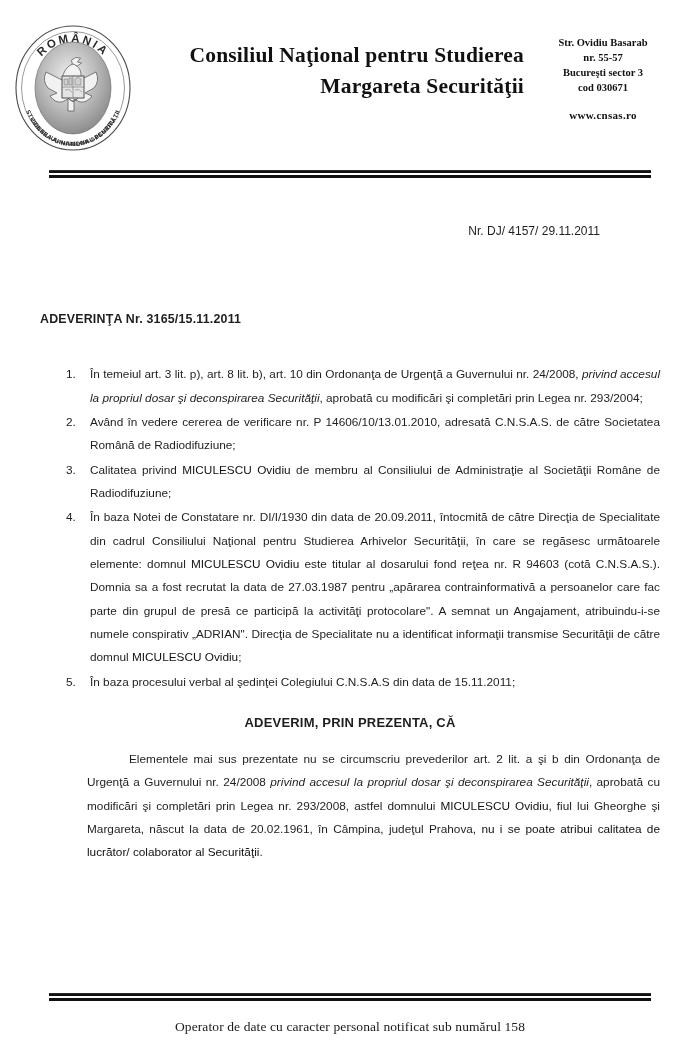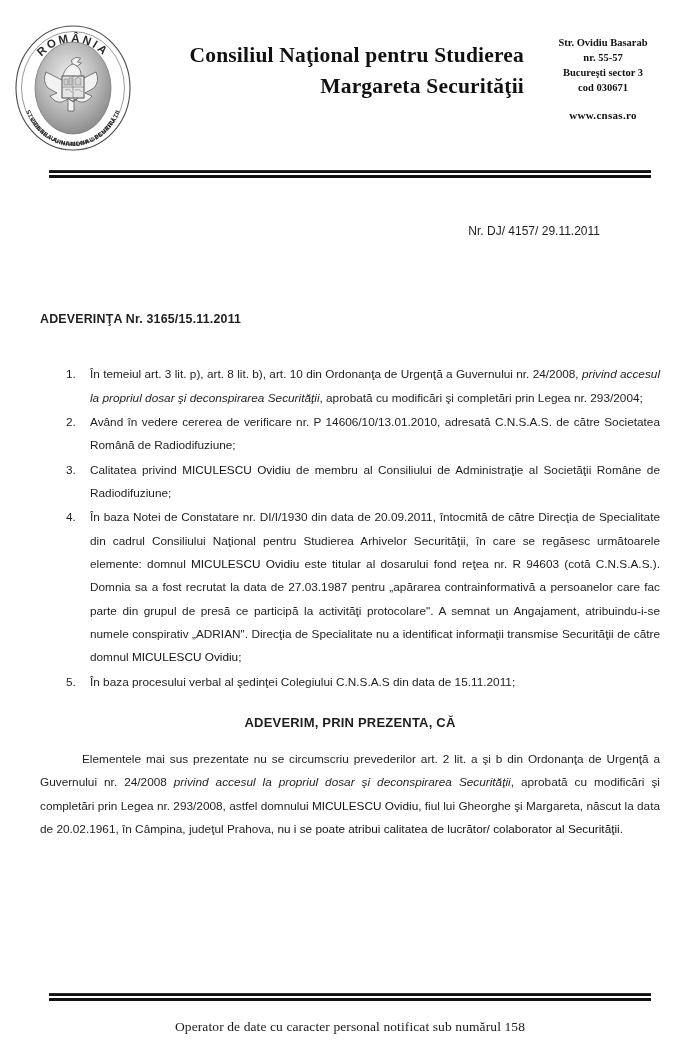--- a/index.html
+++ b/index.html
@@ -139,20 +139,21 @@
     text-align: center;
     font-weight: bold;
     font-size: 13px;
     margin-top: 16px;
     letter-spacing: 0.2px;
   }
   .para {
     text-align: justify;
     text-indent: 42px;
     margin-top: 12px;
+    margin-left: 47px;
   }
   .para.second { margin-top: 10px; }
 
   
   .footer-zone {
     position: absolute;
     left: 0;
     right: 0;
     bottom: 14px;
   }

